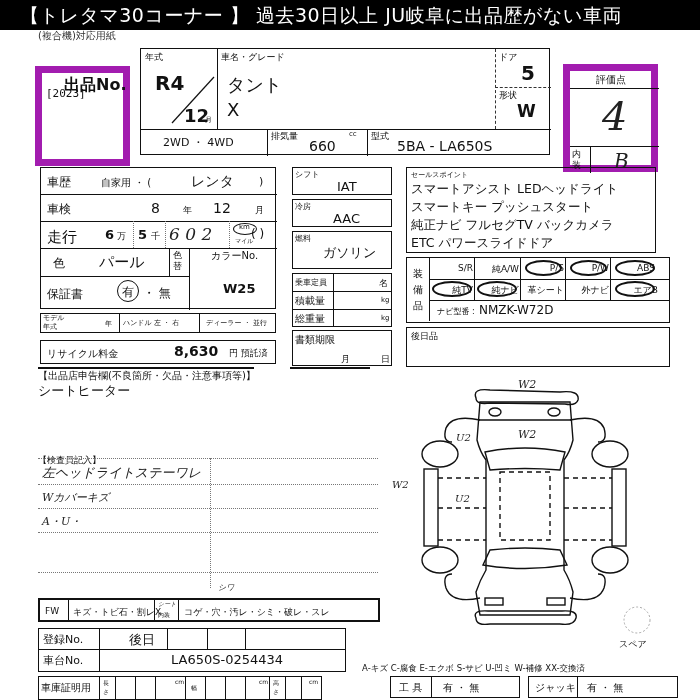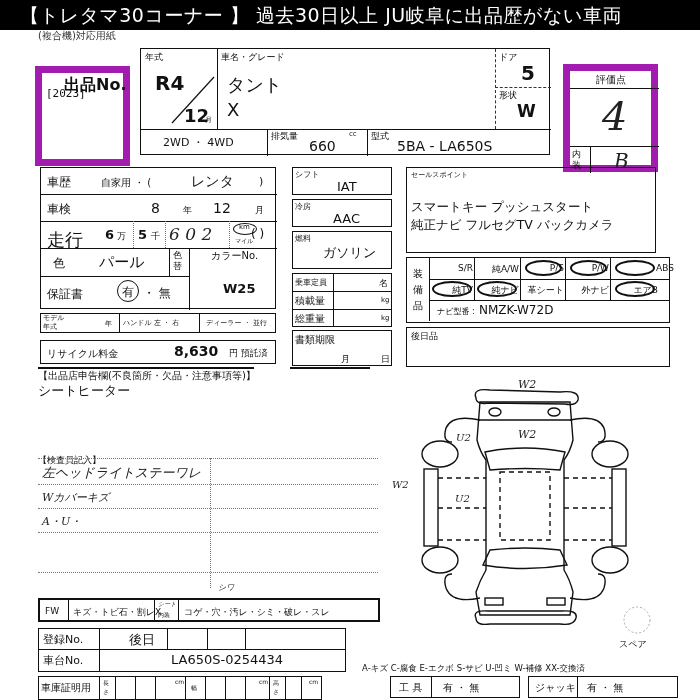--- a/index.html
+++ b/index.html
@@ -74,21 +74,21 @@
   <span class="val" style="left:60px;top:8px;font-size:10px;">自家用 ・ (</span>
   <span class="val" style="left:150px;top:5px;font-size:14px;">レンタ</span>
   <span class="val" style="left:218px;top:7px;font-size:11px;">)</span>
   <div class="hl" style="left:0;top:26px;width:236px;"></div>
   <span class="val" style="left:6px;top:33px;font-size:12px;">車検</span>
   <span class="val" style="left:110px;top:32px;font-size:14px;">8</span>
   <span class="val" style="left:142px;top:36px;font-size:9px;">年</span>
   <span class="val" style="left:172px;top:32px;font-size:14px;">12</span>
   <span class="val" style="left:214px;top:36px;font-size:9px;">月</span>
   <div class="hl" style="left:0;top:53px;width:236px;"></div>
-  <span class="val" style="left:6px;top:60px;font-size:18px;">走行</span>
+  <span class="val" style="left:6px;top:60px;font-size:15px;">走行</span>
   <span class="val" style="left:64px;top:59px;font-size:13px;font-weight:bold;">6</span>
   <span class="val" style="left:76px;top:62px;font-size:9px;">万</span>
   <div class="dv" style="left:92px;top:53px;height:27px;"></div>
   <span class="val" style="left:97px;top:59px;font-size:13px;font-weight:bold;">5</span>
   <span class="val" style="left:110px;top:62px;font-size:9px;">千</span>
   <div class="dv" style="left:124px;top:53px;height:27px;"></div>
   <span class="val hand" style="left:128px;top:56px;font-size:17px;">6 0 2</span>
   <div class="dv" style="left:188px;top:53px;height:27px;"></div>
   <div class="oval" style="left:192px;top:55px;width:24px;height:12px;border-width:1.5px;"></div>
   <span class="val" style="left:198px;top:55px;font-size:7px;">km</span>
@@ -148,42 +148,44 @@
   <span class="lbl" style="left:88px;top:40px;font-size:7px;">kg</span>
 </div>
 <div class="box" style="left:292px;top:330px;width:100px;height:36px;">
   <span class="lbl" style="left:2px;top:2px;font-size:10px;">書類期限</span>
   <span class="lbl" style="left:48px;top:22px;">月</span>
   <span class="lbl" style="left:88px;top:22px;">日</span>
 </div>
 
 <div class="box" style="left:406px;top:167px;width:250px;height:86px;">
   <span class="lbl" style="left:4px;top:2px;font-size:7px;">セールスポイント</span>
+  <div class="val" style="left:4px;top:13px;font-size:12.5px;">スマートアシスト LEDヘッドライト</div>
   <div class="val" style="left:4px;top:31px;font-size:12.5px;">スマートキー プッシュスタート</div>
   <div class="val" style="left:4px;top:49px;font-size:12.5px;">純正ナビ フルセグTV バックカメラ</div>
+  <div class="val" style="left:4px;top:67px;font-size:12.5px;">ETC パワースライドドア</div>
 </div>
 
 <div class="box" style="left:406px;top:257px;width:264px;height:66px;border-width:1.5px;">
   <span class="lbl" style="left:6px;top:8px;width:10px;white-space:normal;line-height:16px;font-size:10px;">装備品</span>
   <div class="vl" style="left:22px;top:0;height:63px;"></div>
   <div class="hl" style="left:22px;top:21px;width:240px;"></div>
   <div class="hl" style="left:22px;top:42px;width:240px;"></div>
   <div class="vl" style="left:67px;top:0;height:42px;"></div>
   <div class="vl" style="left:113px;top:0;height:42px;"></div>
   <div class="vl" style="left:158px;top:0;height:42px;"></div>
   <div class="vl" style="left:203px;top:0;height:42px;"></div>
   <div id="eq-row1"></div>
   <div class="eq" style="left:24px;top:5px;width:42px;">S/R</div>
   <div class="eq" style="left:69px;top:5px;width:43px;">純A/W</div>
   <div class="oval" style="left:118px;top:2px;width:37px;height:16px;"></div>
   <div class="eq" style="left:115px;top:5px;width:42px;">P/S</div>
   <div class="oval" style="left:163px;top:2px;width:37px;height:16px;"></div>
   <div class="eq" style="left:160px;top:5px;width:42px;">P/W</div>
   <div class="oval" style="left:208px;top:2px;width:40px;height:16px;"></div>
-  <div class="eq" style="left:221px;top:5px;width:46px;">ABS</div>
+  <div class="eq" style="left:202px;top:5px;width:46px;">ABS</div>
   <div class="oval" style="left:25px;top:23px;width:40px;height:16px;"></div>
   <div class="eq" style="left:24px;top:26px;width:42px;">純TV</div>
   <div class="oval" style="left:70px;top:23px;width:40px;height:16px;"></div>
   <div class="eq" style="left:69px;top:26px;width:43px;">純ナビ</div>
   <div class="eq" style="left:115px;top:26px;width:42px;">革シート</div>
   <div class="eq" style="left:160px;top:26px;width:42px;">外ナビ</div>
   <div class="oval" style="left:208px;top:23px;width:40px;height:16px;"></div>
   <div class="eq" style="left:205px;top:26px;width:46px;">エアB</div>
   <span class="lbl" style="left:30px;top:48px;font-size:8px;">ナビ型番 :</span>
   <span class="val" style="left:72px;top:45px;font-size:12px;">NMZK-W72D</span>

